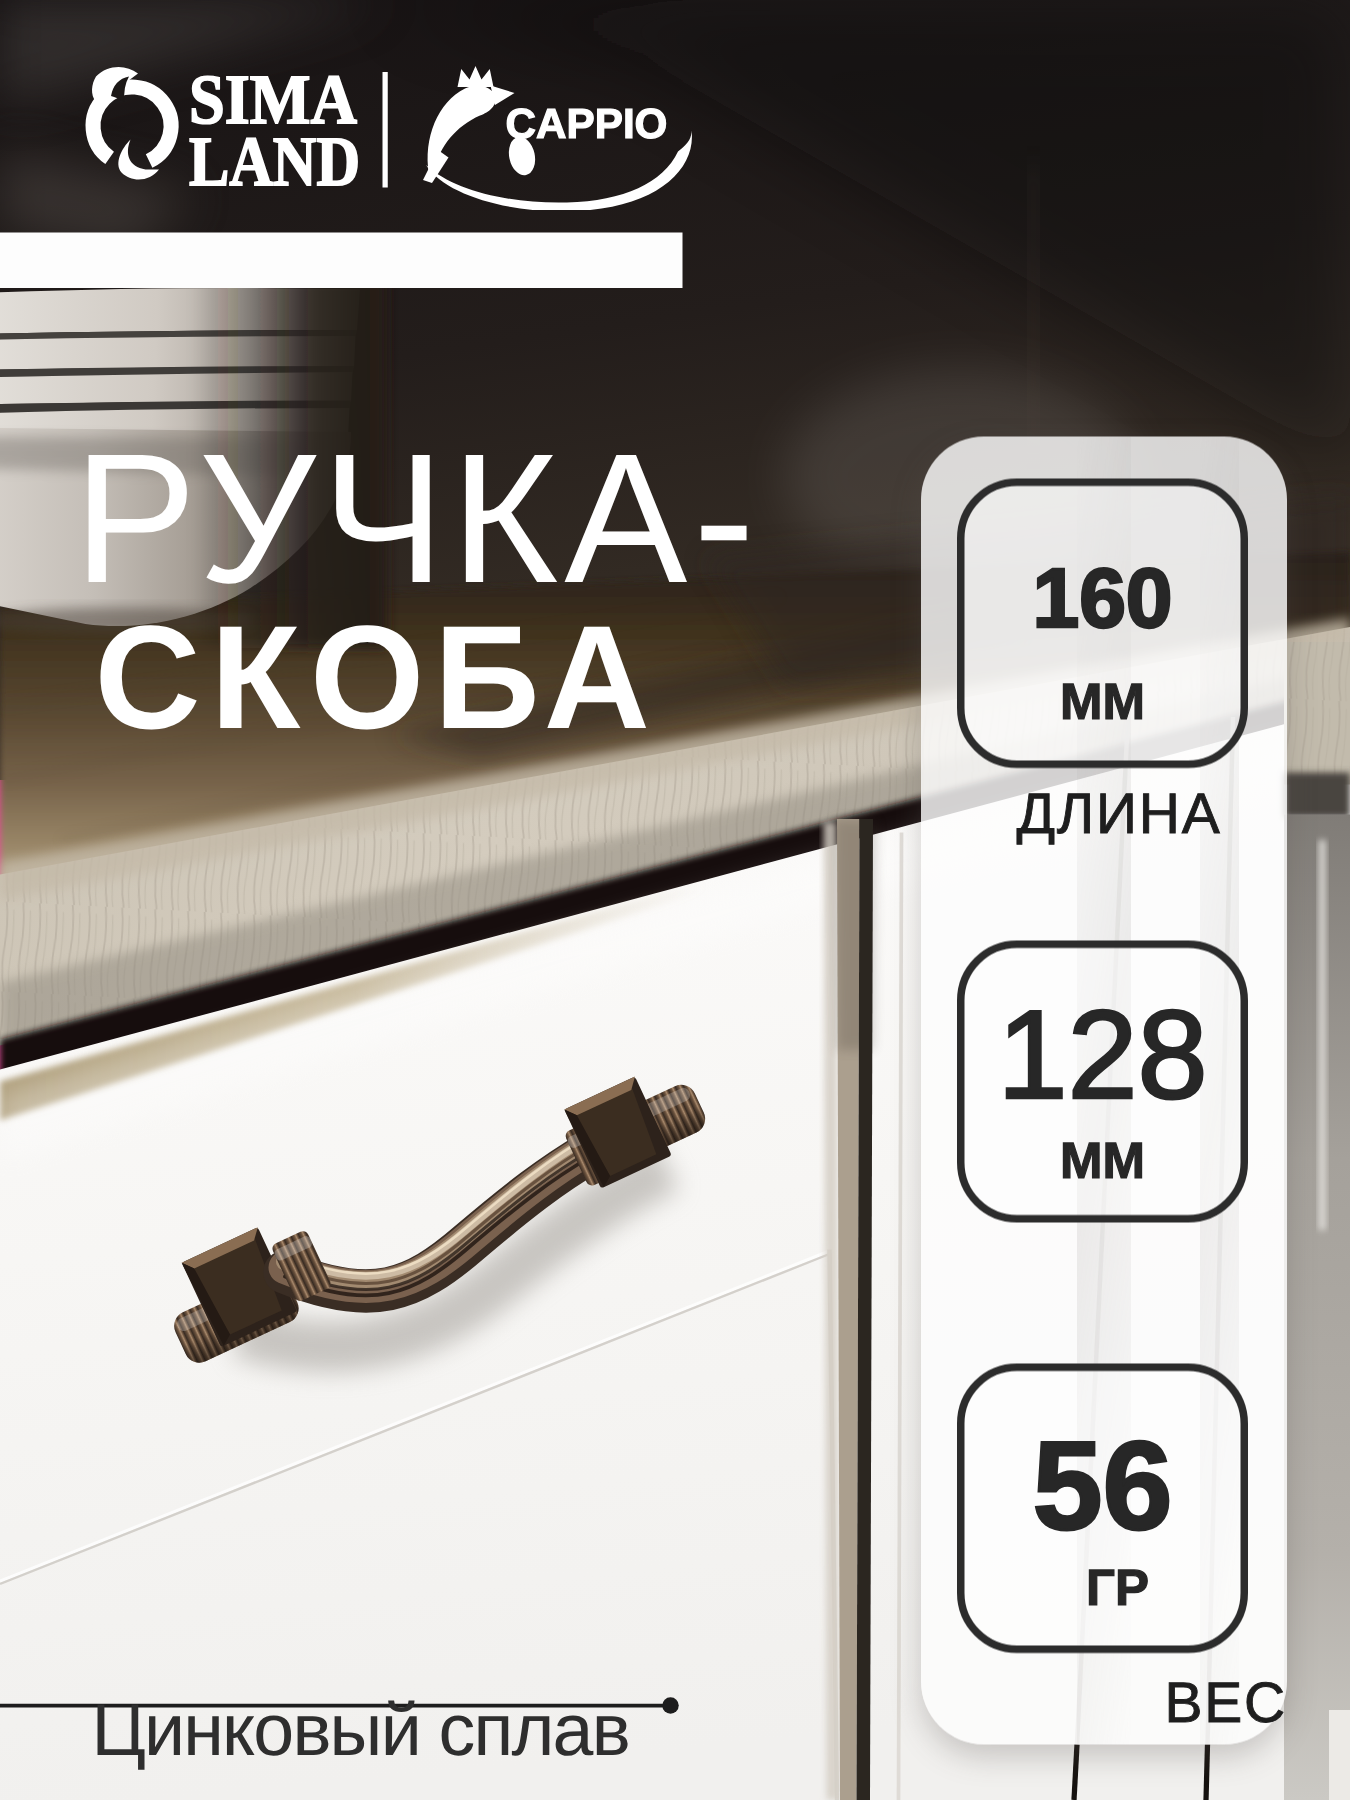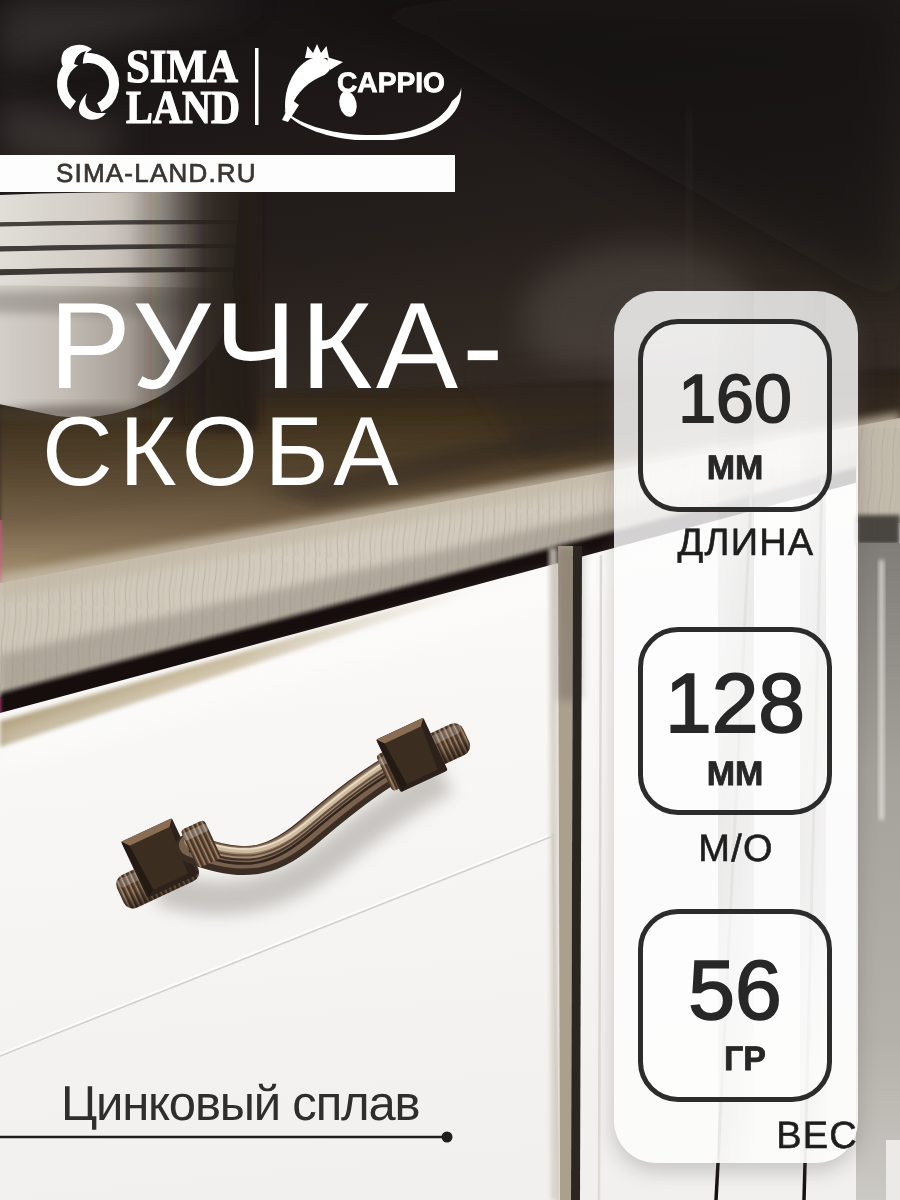--- a/index.html
+++ b/index.html
@@ -267,44 +267,42 @@
     <path d="M287,27 L303,32 L290,40 Z"></path>
     <path d="M242,90 L252,70 L259,75 L248,92 Z"></path>
     <path d="M244,80 C262,97 300,106 338,105 C376,104 402,92 412,71 C420,65 421,61 421,57 C424,80 403,103 361,109 C317,116 259,104 244,80 Z"></path>
     <ellipse cx="308" cy="74" rx="8.5" ry="13" transform="rotate(-12 308 74)"></ellipse>
   </g>
   <text x="297" y="62" font-size="28" font-weight="700" fill="#ffffff" stroke="#ffffff" stroke-width="0.8" textLength="108" lengthAdjust="spacingAndGlyphs" font-family="Liberation Sans">CAPPIO</text>
 </svg>
 
 <div class="abs" style="left:0px;top:155px;width:455px;height:37px;background:#fdfdfd"></div>
 
-<div class="abs" style="left:56px;top:160px;font-size:26px;font-weight:400;color:#3a3633;letter-spacing:1.2px;line-height:26px;-webkit-text-stroke:0.7px #3a3633">SIMA-LAND.RU</div>
 
 <div class="abs" style="left:49px;top:285px;font-size:123px;font-weight:400;color:#ffffff;letter-spacing:4px;line-height:123px">РУЧКА-</div>
 
-<div class="abs" style="left:42px;top:402px;font-size:98px;font-weight:400;color:#ffffff;letter-spacing:6.5px;line-height:98px">СКОБА</div>
+<div class="abs" style="left:63px;top:402px;font-size:98px;font-weight:700;color:#ffffff;letter-spacing:6.5px;line-height:98px">СКОБА</div>
 
 <div class="abs" style="left:614px;top:291px;width:244px;height:872px;border-radius:42px;background:rgba(252,252,253,0.82);box-shadow:0 8px 20px rgba(90,84,78,0.28)"></div>
 
 <div class="abs" style="left:718px;top:291px;width:36px;height:872px;background:linear-gradient(100deg,rgba(125,121,117,0) 0%,rgba(125,121,117,0.13) 50%,rgba(125,121,117,0) 100%)"></div>
 
 <div class="abs" style="left:800px;top:291px;width:26px;height:872px;background:linear-gradient(100deg,rgba(125,121,117,0) 0%,rgba(125,121,117,0.11) 50%,rgba(125,121,117,0) 100%)"></div>
 
 <div class="abs" style="left:638px;top:319px;width:194px;height:193px;border:5.5px solid #2c2c2c;border-radius:40px;background:rgba(255,255,255,0.45);box-sizing:border-box"></div>
-<div class="abs" style="left:638px;top:357px;width:194px;text-align:center;font-size:68px;font-weight:400;color:#272727;line-height:84px;-webkit-text-stroke:1.8px #272727">160</div>
+<div class="abs" style="left:638px;top:357px;width:194px;text-align:center;font-size:56px;font-weight:700;color:#272727;line-height:84px;-webkit-text-stroke:1.8px #272727">160</div>
 <div class="abs" style="left:638px;top:451px;width:194px;text-align:center;font-size:34px;font-weight:700;color:#272727;line-height:34px;-webkit-text-stroke:0.8px #272727">ММ</div>
 
 <div class="abs" style="left:614px;top:522px;width:264px;text-align:center;font-size:38px;font-weight:400;color:#1e1e1e;letter-spacing:1.2px;-webkit-text-stroke:0.6px #1e1e1e">ДЛИНА</div>
 
 <div class="abs" style="left:638px;top:627px;width:194px;height:188px;border:5.5px solid #2c2c2c;border-radius:40px;background:rgba(255,255,255,0.45);box-sizing:border-box"></div>
 <div class="abs" style="left:638px;top:661px;width:194px;text-align:center;font-size:84px;font-weight:400;color:#272727;line-height:84px;-webkit-text-stroke:1.8px #272727">128</div>
 <div class="abs" style="left:638px;top:757px;width:194px;text-align:center;font-size:34px;font-weight:700;color:#272727;line-height:34px;-webkit-text-stroke:0.8px #272727">ММ</div>
 
-<div class="abs" style="left:614px;top:828px;width:244px;text-align:center;font-size:38px;font-weight:400;color:#1e1e1e;letter-spacing:1.2px;-webkit-text-stroke:0.6px #1e1e1e">М/О</div>
 
 <div class="abs" style="left:638px;top:909px;width:194px;height:193px;border:5.5px solid #2c2c2c;border-radius:40px;background:rgba(255,255,255,0.45);box-sizing:border-box"></div>
-<div class="abs" style="left:638px;top:948px;width:194px;text-align:center;font-size:84px;font-weight:400;color:#272727;line-height:84px;-webkit-text-stroke:1.8px #272727">56</div>
+<div class="abs" style="left:638px;top:948px;width:194px;text-align:center;font-size:84px;font-weight:700;color:#272727;line-height:84px;-webkit-text-stroke:1.8px #272727">56</div>
 <div class="abs" style="left:638px;top:1042px;width:214px;text-align:center;font-size:34px;font-weight:700;color:#272727;line-height:34px;-webkit-text-stroke:0.8px #272727">ГР</div>
 
 <div class="abs" style="left:614px;top:1115px;width:244px;text-align:right;font-size:38px;font-weight:400;color:#1e1e1e;letter-spacing:1.2px;-webkit-text-stroke:0.6px #1e1e1e">ВЕС</div>
 
-<div class="abs" style="left:61px;top:1080px;font-size:49px;font-weight:400;color:#2e2e2e;line-height:49px;letter-spacing:-1.2px">Цинковый сплав</div>
+<div class="abs" style="left:61px;top:1130px;font-size:49px;font-weight:400;color:#2e2e2e;line-height:49px;letter-spacing:-1.2px">Цинковый сплав</div>
 
 </div>
 </body></html>

